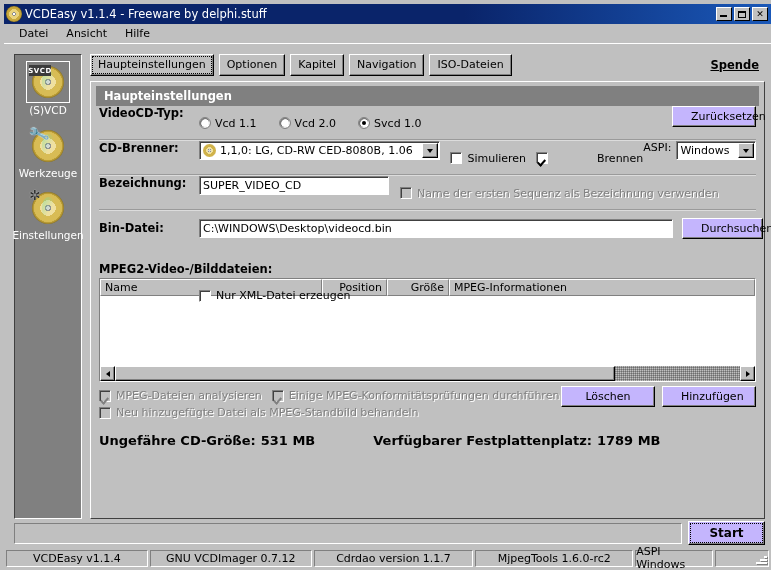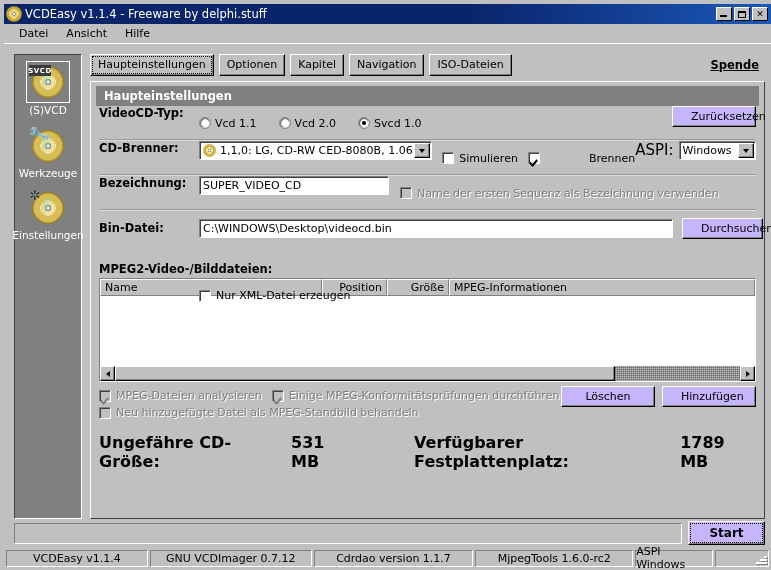--- a/index.html
+++ b/index.html
@@ -140,21 +140,21 @@
   .sbtn{width:15px;height:15px;background:#c0c0c0;box-sizing:border-box;
     border-top:1px solid #fff;border-left:1px solid #fff;border-right:1px solid #000;border-bottom:1px solid #000;
     box-shadow:inset -1px -1px 0 #808080;display:flex;align-items:center;justify-content:center;flex:none;}
   .sbtn .l{width:0;height:0;border-top:3px solid transparent;border-bottom:3px solid transparent;border-right:4px solid #000;}
   .sbtn .r{width:0;height:0;border-top:3px solid transparent;border-bottom:3px solid transparent;border-left:4px solid #000;}
   .thumb{height:15px;background:#c0c0c0;box-sizing:border-box;
     border-top:1px solid #fff;border-left:1px solid #fff;border-right:1px solid #000;border-bottom:1px solid #000;
     box-shadow:inset -1px -1px 0 #808080;}
   .strack{flex:1;}
 
-  .status-line{margin:0 8px;display:flex;align-items:flex-start;font-weight:bold;font-size:16px;}
+  .status-line{margin:0 8px;display:flex;align-items:flex-start;font-weight:bold;font-size:13px;}
   .status-line .v{font-weight:bold;margin-left:5px;}
 
   
   .progress{position:absolute;left:12px;top:521px;width:668px;height:21px;background:#c0c0c0;
     border-top:1px solid #808080;border-left:1px solid #808080;
     border-right:1px solid #fff;border-bottom:1px solid #fff;box-sizing:border-box;}
   .startbtn{position:absolute;left:686px;top:519px;width:77px;height:24px;font-weight:bold;font-size:12px;
     display:flex;align-items:center;justify-content:center;}
   .statusbar{position:absolute;left:2px;top:546px;width:767px;height:20px;display:flex;align-items:center;gap:2px;padding:0 2px;box-sizing:border-box;}
   .sbpanel{height:17px;display:flex;align-items:center;justify-content:center;font-size:11px;
@@ -255,21 +255,21 @@
             </span>
         </div>
         <div class="cblabel" style="margin-left:10px;">
           <span class="cb"></span>
           <span>Simulieren</span>
         </div>
         <div class="cblabel" style="margin-left:10px;gap:44px;">
           <span class="cb checked"></span>
           <span>Brennen</span>
         </div>
-        <div style="margin-left:0;font-size:15px;">ASPI:</div>
+        <div style="margin-left:0;font-size:11px;">ASPI:</div>
         <div class="field combo" style="width:92px;margin-left:5px;">
           <span>Windows</span>
           <span class="arrow">
               <i></i>
             </span>
         </div>
       </div>
 
       <div class="row">
         <div class="rowlabel">Bezeichnung:</div>

